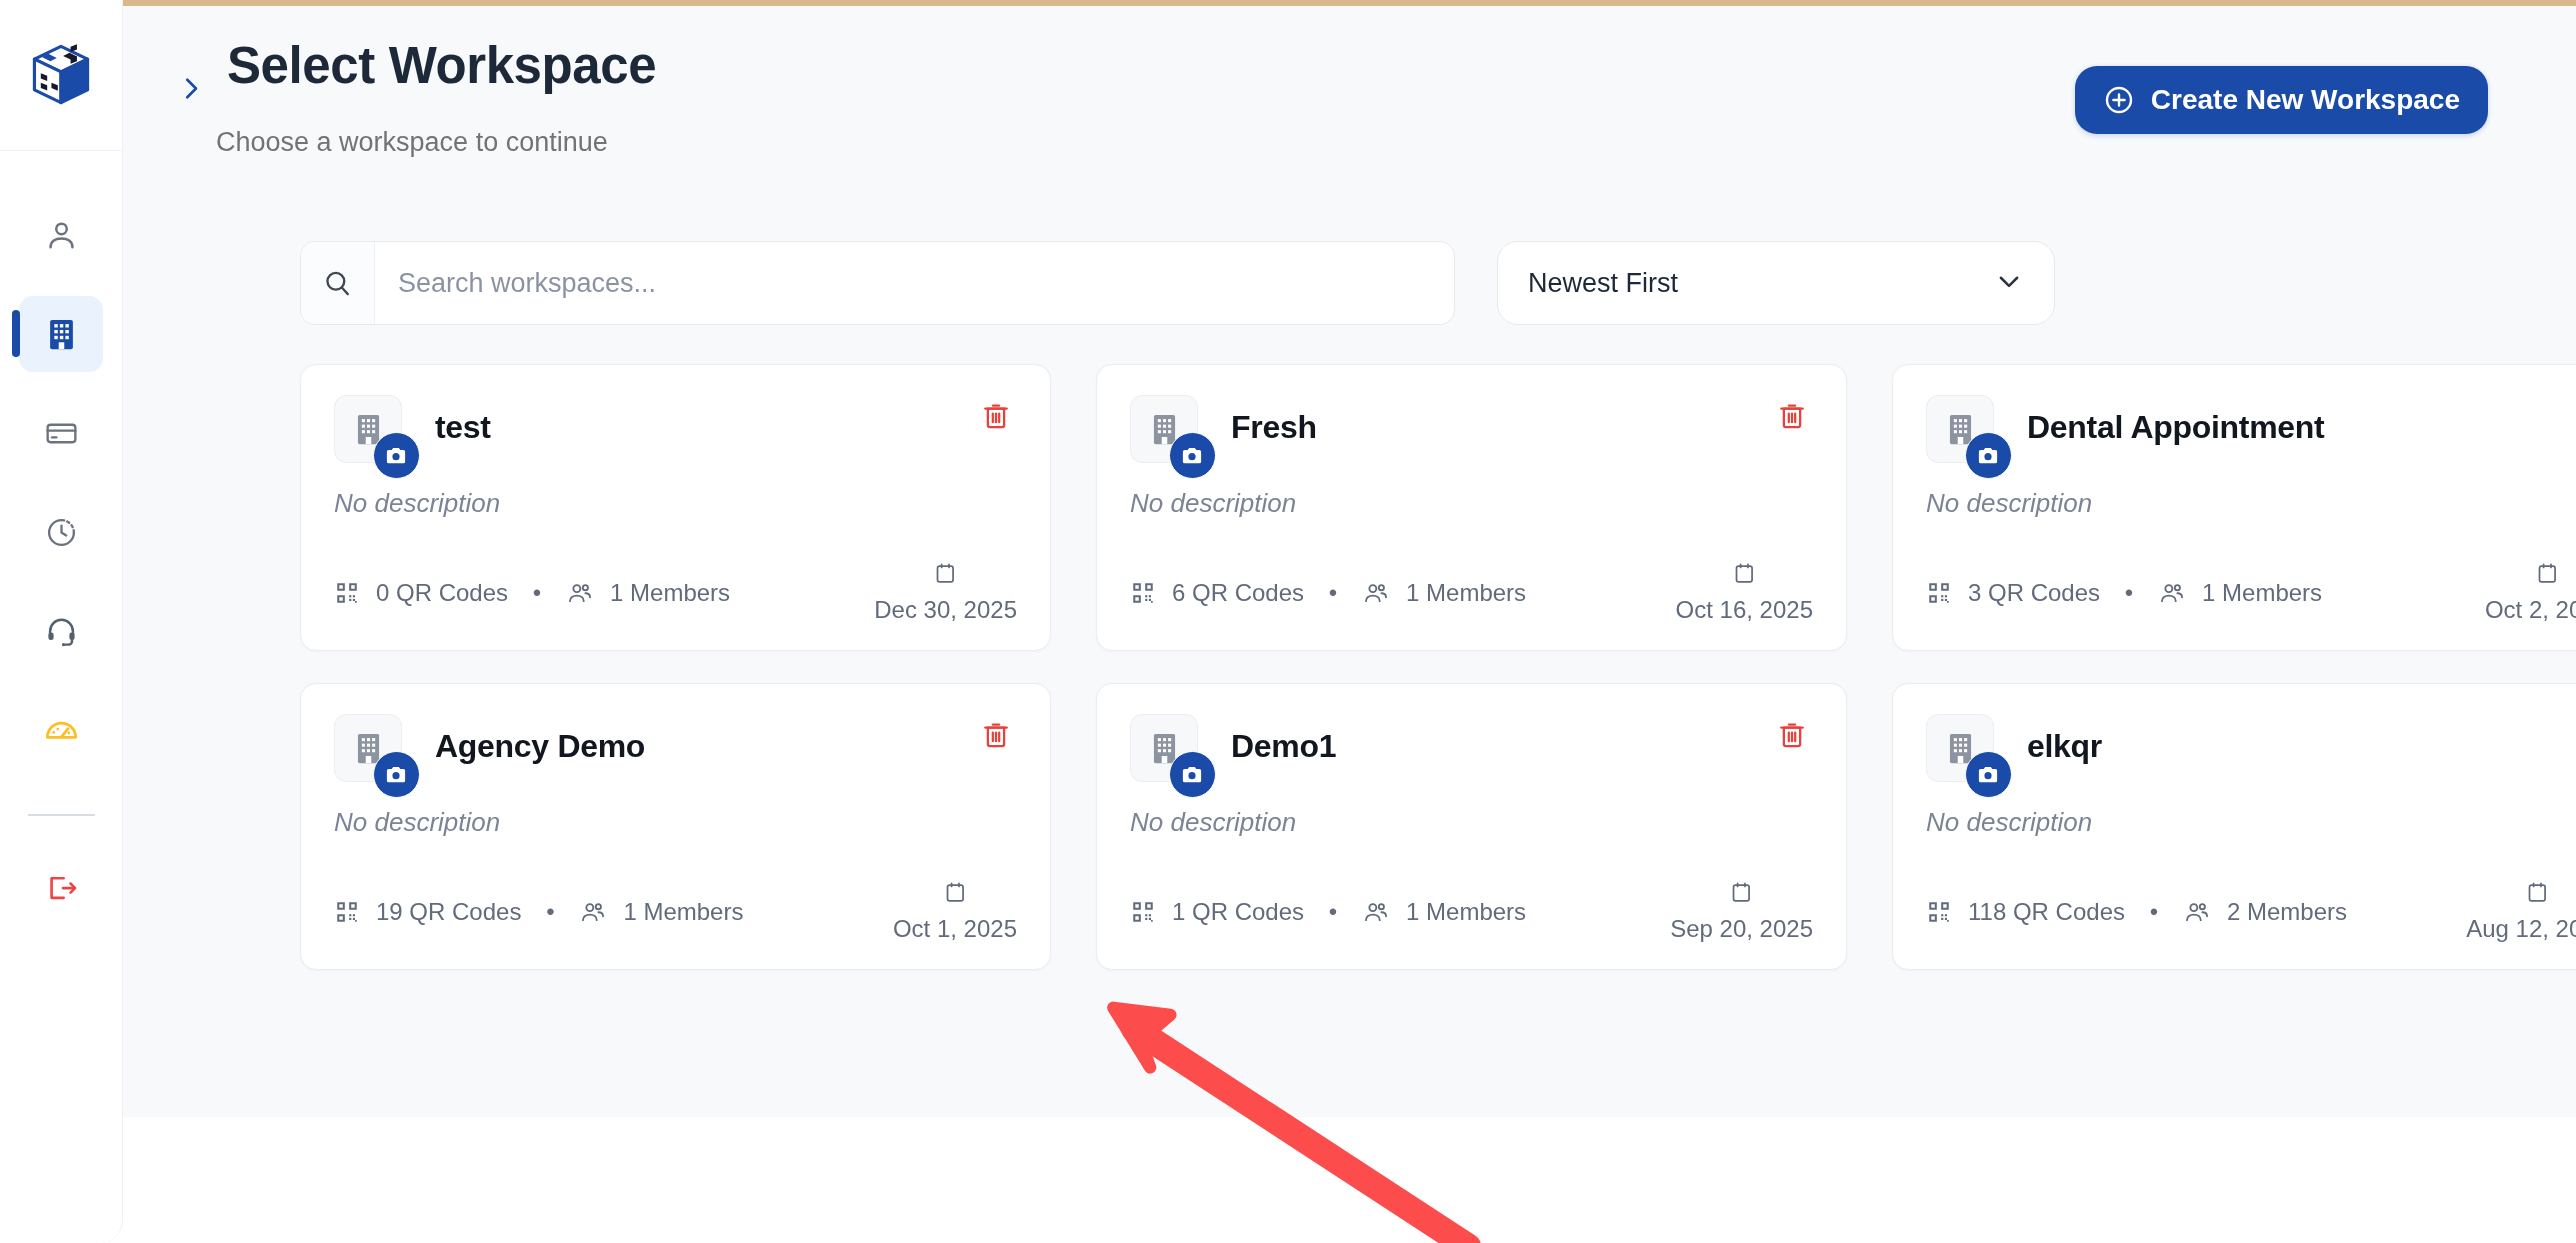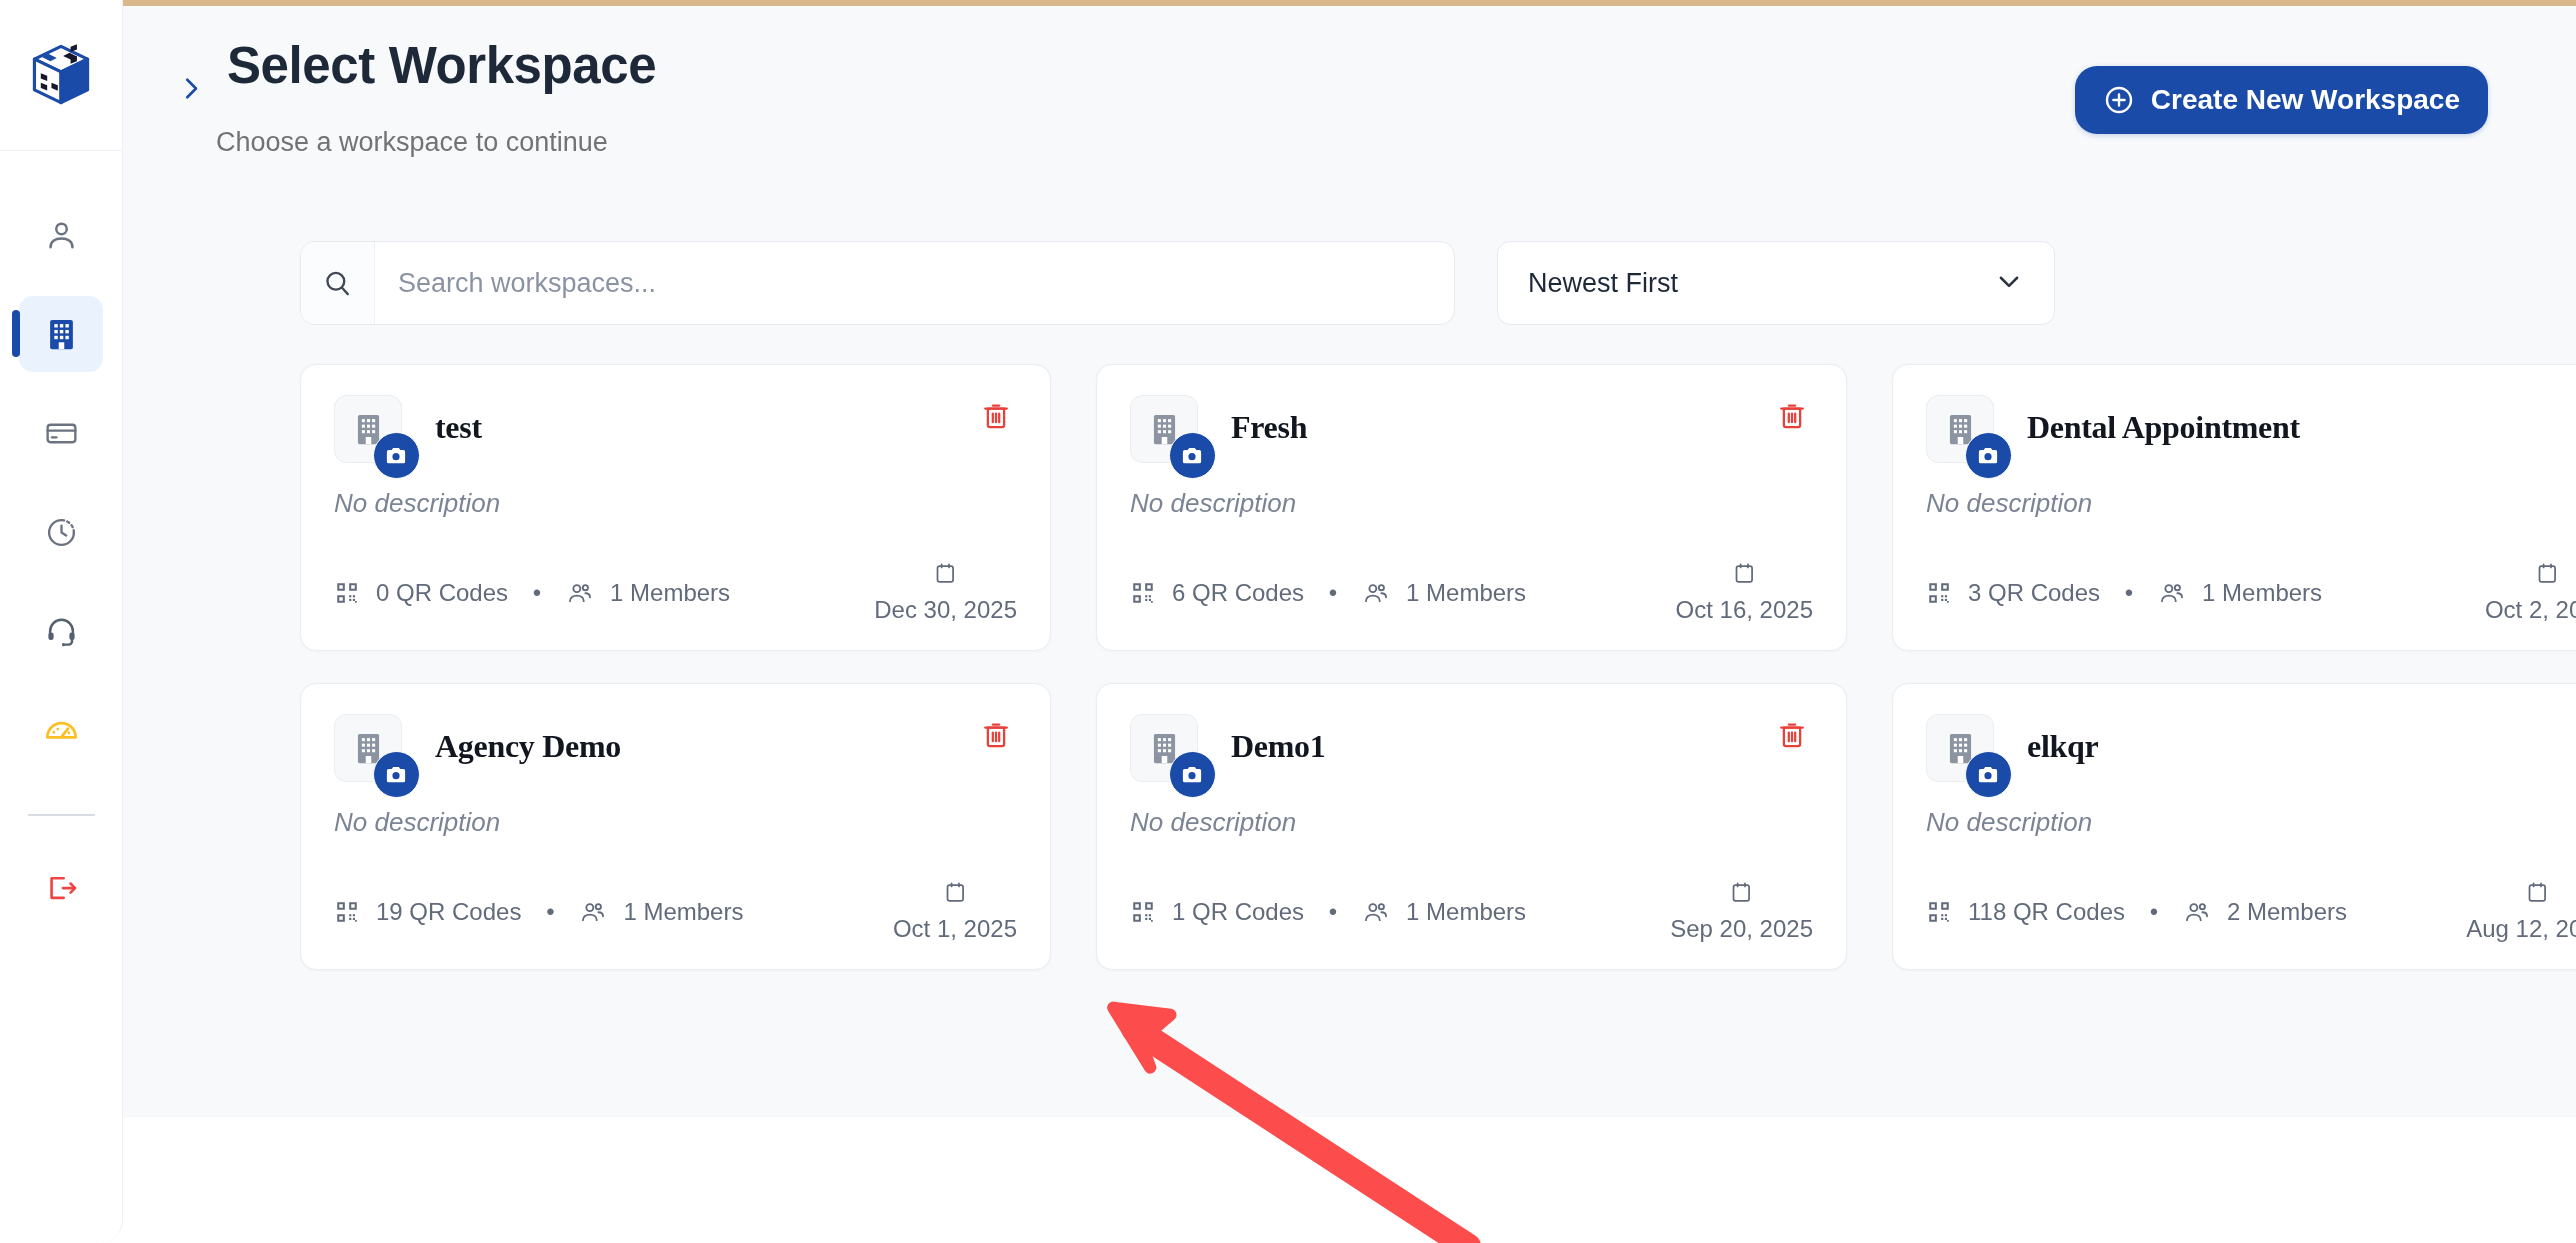--- a/index.html
+++ b/index.html
@@ -130,21 +130,21 @@
     font-family: "Liberation Sans", sans-serif;
     background: transparent;
   }
   .search-input::placeholder { color: #8b93a3; }
 
   .sort-select {
     position: relative;
     width: 558px; height: 84px;
     background: #ffffff;
     border: 1.8px solid #e6e9ee;
-    border-radius: 13px;
+    border-radius: 21px;
     display: flex; align-items: center;
     padding: 0 30px;
     cursor: pointer;
   }
   .sort-value { font-size: 27px; color: #1d2939; }
   .sort-chevron { position: absolute; right: 30px; top: 50%; transform: translateY(-50%); }
 
   
   .grid {
     position: absolute; top: 358px; left: 177px;
@@ -158,21 +158,21 @@
     position: relative;
     height: 287px;
     background: #ffffff;
     border: 1.8px solid #eaedf1;
     border-radius: 16px;
     padding: 30px 33px 26px 33px;
     cursor: pointer;
     box-shadow: 0 0.9px 2.6px rgba(16,24,40,0.03);
     display: flex; flex-direction: column;
   }
-  .card-top { display: flex; align-items: flex-start; font-family: Liberation Serif, serif; }
+  .card-top { display: flex; align-items: flex-start; }
   .avatar-wrap { position: relative; flex: 0 0 auto; width: 68px; height: 68px; }
   .avatar-box {
     width: 68px; height: 68px;
     background: #f6f8fa;
     border: 1.8px solid #eaedf1;
     border-radius: 12.3px;
     display: flex; align-items: center; justify-content: center;
   }
   .cam-badge {
     position: absolute; right: -17.6px; bottom: -16px;

